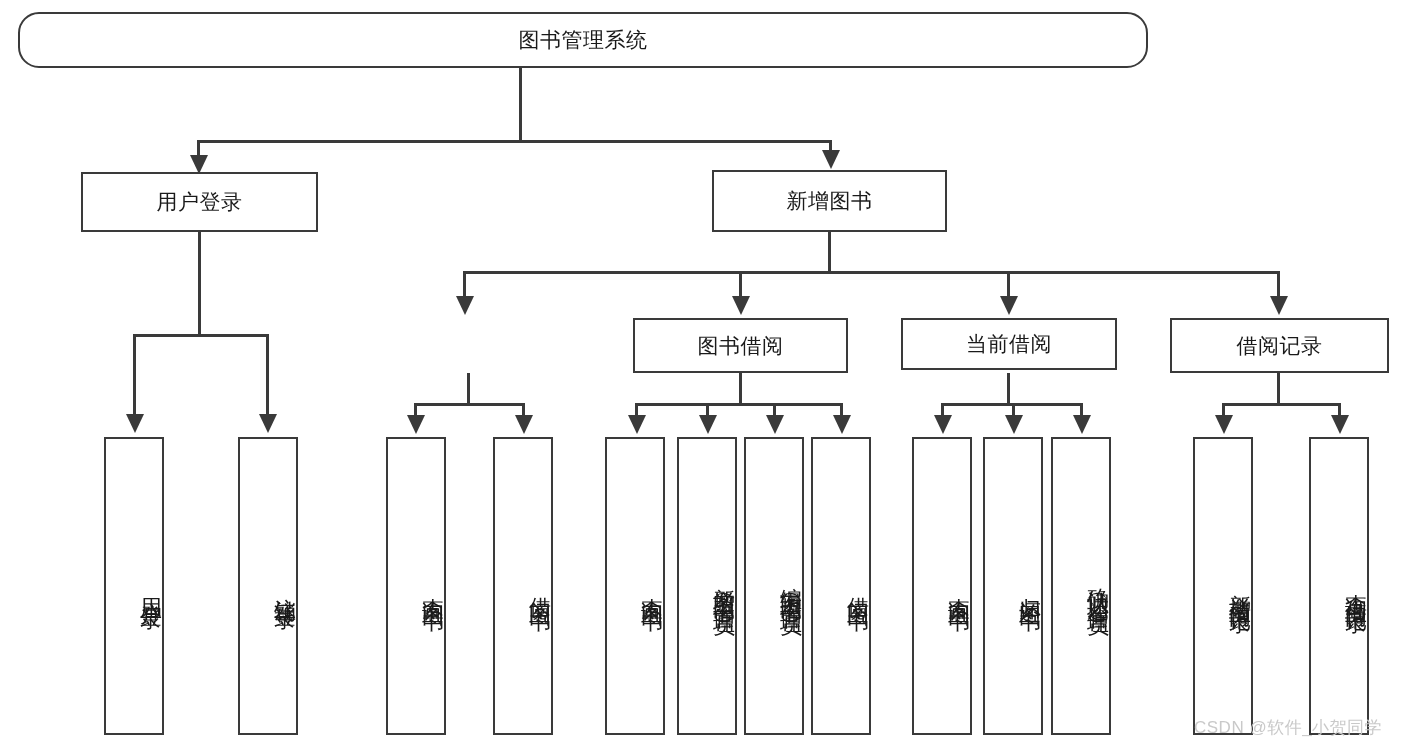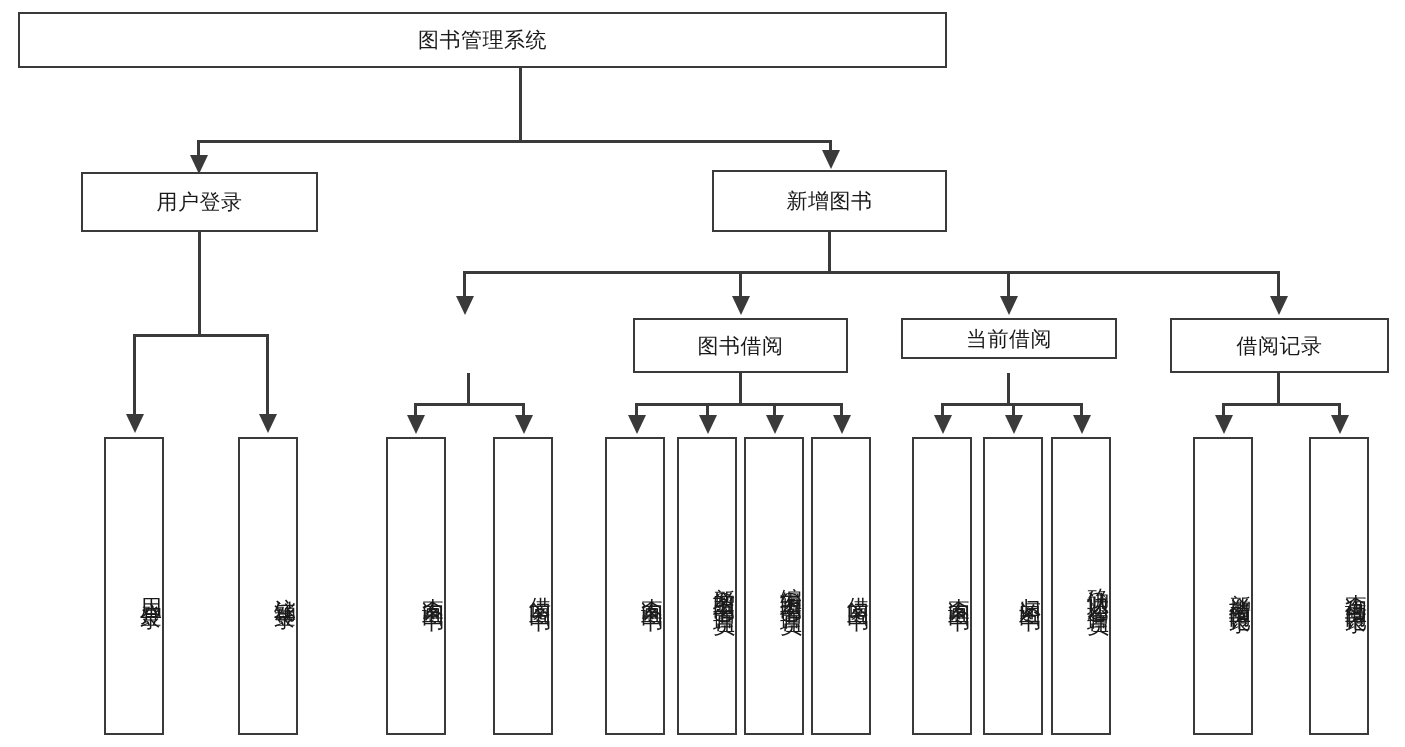--- a/index.html
+++ b/index.html
@@ -63,21 +63,21 @@
     font-size: 17px;
     white-space: nowrap;
     letter-spacing: 0.5px;
   }
 </style>
 </head>
 <body>
 
 <div id="canvas">
 
-  <div class="node node-h" style="left:18px; top:12px; width:929px; height:56px;">
+  <div class="node node-h" style="left:18px; top:12px; width:1130px; height:56px;border-radius:21px;">
     <span>图书管理系统</span>
   </div>
 
   <div class="edge edge-v" style="left:519px; top:68px; width:3px; height:74px;"></div>
 
   <div class="edge edge-h" style="left:197px; top:140px; width:635px; height:3px;"></div>
   <div class="edge edge-v" style="left:197px; top:140px; width:3px; height:20px;"></div>
   <div class="arrow" style="left:190px; top:155px;"></div>
   <div class="edge edge-v" style="left:829px; top:140px; width:3px; height:20px;"></div>
   <div class="arrow" style="left:822px; top:150px;"></div>
@@ -108,21 +108,21 @@
 
   <div class="edge edge-v" style="left:1007px; top:271px; width:3px; height:30px;"></div>
   <div class="arrow" style="left:1000px; top:296px;"></div>
 
   <div class="edge edge-v" style="left:1277px; top:271px; width:3px; height:30px;"></div>
   <div class="arrow" style="left:1270px; top:296px;"></div>
 
   <div class="node node-h" style="left:633px; top:318px; width:215px; height:55px;">
     <span>图书借阅</span>
   </div>
-  <div class="node node-h" style="left:901px; top:318px; width:216px; height:41px;">
+  <div class="node node-h" style="left:901px; top:318px; width:216px; height:52px;">
     <span>当前借阅</span>
   </div>
   <div class="node node-h" style="left:1170px; top:318px; width:219px; height:55px;">
     <span>借阅记录</span>
   </div>
 
   <div class="edge edge-v" style="left:467px; top:373px; width:3px; height:32px;"></div>
   <div class="edge edge-h" style="left:414px; top:403px; width:111px; height:3px;"></div>
   <div class="edge edge-v" style="left:414px; top:403px; width:3px; height:18px;"></div>
   <div class="arrow" style="left:407px; top:415px;"></div>
@@ -193,14 +193,15 @@
     <span>确认归还（管理员）</span>
   </div>
 
   <div class="node node-v" style="left:1193px; top:437px; width:60px; height:298px;">
     <span>新增借阅记录</span>
   </div>
   <div class="node node-v" style="left:1309px; top:437px; width:60px; height:298px;">
     <span>查询借阅记录</span>
   </div>
 
+  <div id="watermark" style="left:1194px; top:716px;">CSDN @软件_小贺同学</div>
 
 </div>
 
 </body></html>

